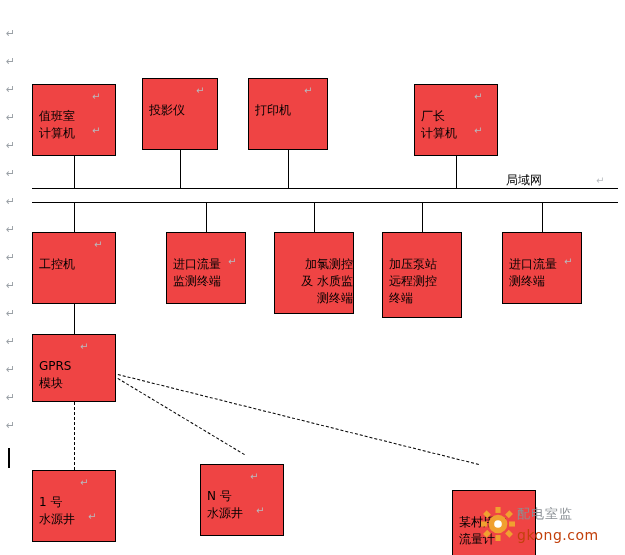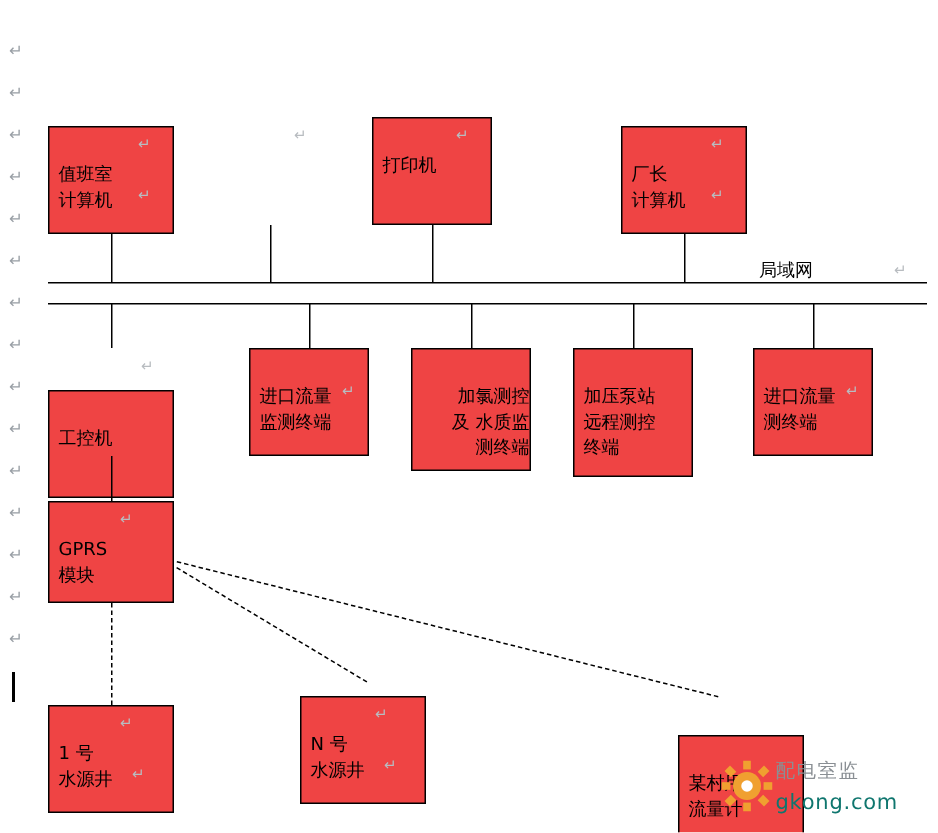--- a/index.html
+++ b/index.html
@@ -93,21 +93,21 @@
     top: 2px;
     font-size: 13px;
     color: #8a8f94;
     letter-spacing: 1px;
   }
   .wm-text2 {
     position: absolute;
     left: 36px;
     top: 24px;
     font-size: 14px;
-    color: #0f766e;
+    color: #c2410c;
     letter-spacing: 0.5px;
   }
   .gear {
     position: absolute;
     left: 0;
     top: 4px;
     width: 34px;
     height: 34px;
   }
 </style>
@@ -133,20 +133,23 @@
   <div class="pilcrow" style="top:420px;">↵</div>
   <div class="cursor-bar" style="left:8px; top:448px; height:20px;"></div>
 
   <div class="node" style="left:32px;  top:84px;  width:84px;  height:72px;">
     <span class="lbl">值班室
 计算机</span>
   </div>
   <div class="caret" style="left:92px; top:92px;">↵</div>
   <div class="caret" style="left:92px; top:126px;">↵</div>
 
+  <div class="node" style="left:142px; top:78px;  width:76px;  height:72px;">
+    <span class="lbl">投影仪</span>
+  </div>
   <div class="caret" style="left:196px; top:86px;">↵</div>
 
   <div class="node" style="left:248px; top:78px;  width:80px;  height:72px;font-family:Liberation Serif, serif;">
     <span class="lbl">打印机</span>
   </div>
   <div class="caret" style="left:304px; top:86px;">↵</div>
 
   <div class="node" style="left:414px; top:84px;  width:84px;  height:72px;">
     <span class="lbl">厂长
 计算机</span>
@@ -163,21 +166,21 @@
   <div class="vline" style="left:180px; top:150px; height:38px;"></div>
   <div class="vline" style="left:288px; top:150px; height:38px;"></div>
   <div class="vline" style="left:456px; top:156px; height:32px;"></div>
 
   <div class="vline" style="left:74px;  top:202px; height:30px;"></div>
   <div class="vline" style="left:206px; top:202px; height:30px;"></div>
   <div class="vline" style="left:314px; top:202px; height:30px;"></div>
   <div class="vline" style="left:422px; top:202px; height:30px;"></div>
   <div class="vline" style="left:542px; top:202px; height:30px;"></div>
 
-  <div class="node" style="left:32px;  top:232px; width:84px;  height:72px;margin-top:28px;">
+  <div class="node" style="left:32px;  top:232px; width:84px;  height:72px;">
     <span class="lbl">工控机</span>
   </div>
   <div class="caret" style="left:94px; top:240px;">↵</div>
 
   <div class="node" style="left:166px; top:232px; width:80px;  height:72px;">
     <span class="lbl">进口流量
 监测终端</span>
   </div>
   <div class="caret" style="left:228px; top:257px;">↵</div>
 

